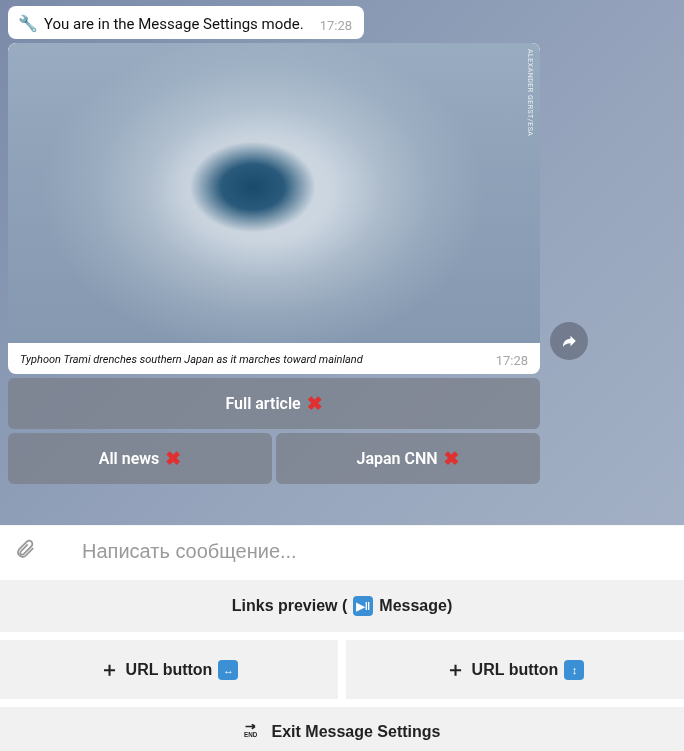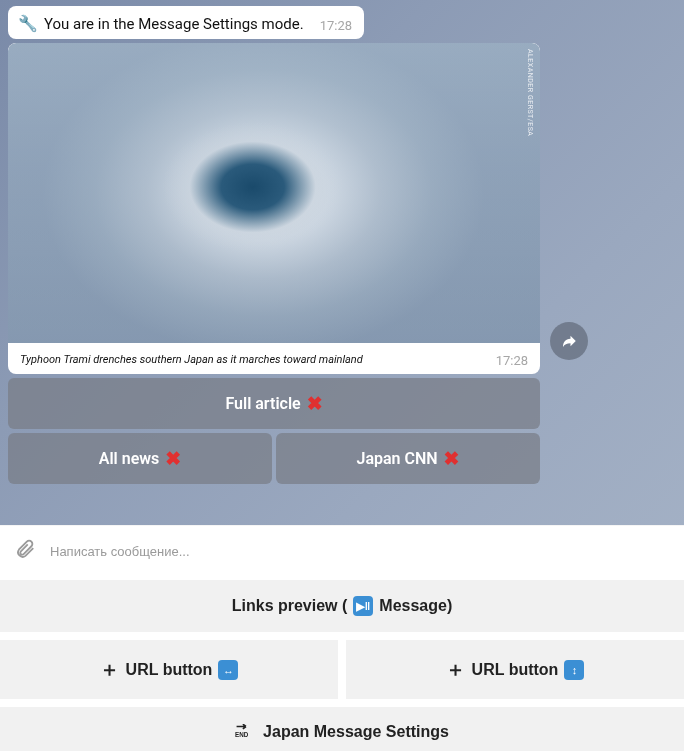--- a/index.html
+++ b/index.html
@@ -93,23 +93,24 @@
     background: #fff;
     display: flex;
     align-items: center;
     padding: 12px 14px;
     gap: 14px;
     border-top: 1px solid rgba(0,0,0,0.04);
   }
   .composer-input {
     border: none;
     outline: none;
-    font-size: 13px;
+    font-size: 20px;
     color: #333;
     flex: 1;
+    margin-left: 32px;
   }
   .composer-input::placeholder { color: #9a9a9a; }
   .bottom-panel { background: #fff; }
   .panel-row { display: flex; gap: 8px; padding: 4px 0; }
   .panel-btn {
     flex: 1;
     background: #f1f1f1;
     border: none;
     padding: 16px 10px;
     font-size: 16px;
@@ -212,16 +213,16 @@
       <span>URL button</span>
       <span class="emoji-box">↕</span>
     </button>
   </div>
   <div class="panel-row">
     <button class="panel-btn">
       <svg width="22" height="16" viewBox="0 0 28 18">
         <path d="M2 2 h12 M14 2 l-4 -3 M14 2 l-4 3" stroke="#222" stroke-width="2" fill="none"></path>
         <text x="0" y="16" font-size="8" font-weight="700" fill="#222">END</text>
       </svg>
-      <span>Japan Message Settings</span>
+      <span>Exit Message Settings</span>
     </button>
   </div>
 </div>
 
 </body></html>

